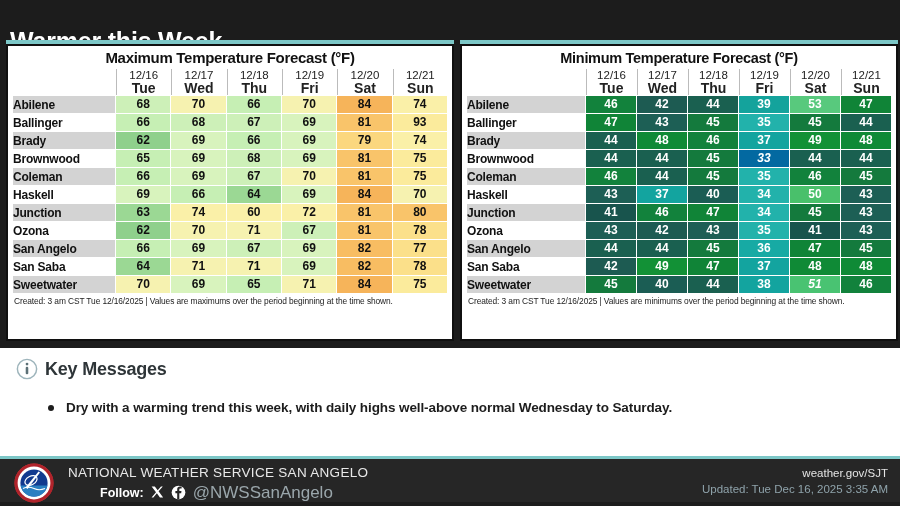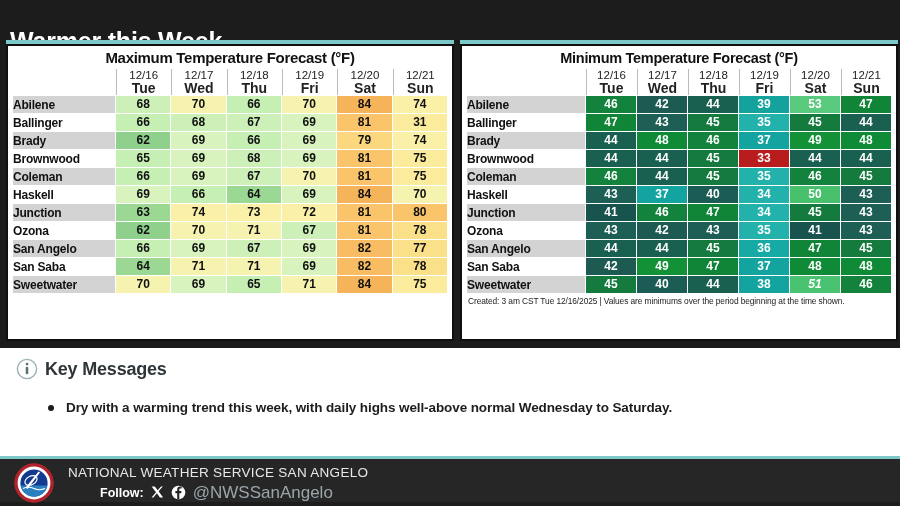--- a/index.html
+++ b/index.html
@@ -167,21 +167,21 @@
               <td class="val" style="background: rgb(246, 180, 90);">84</td>
               <td class="val" style="background: rgb(250, 240, 168);">74</td>
             </tr>
             <tr class="even">
               <td class="city">Ballinger</td>
               <td class="val" style="background: rgb(198, 239, 180);">66</td>
               <td class="val" style="background: rgb(205, 240, 184);">68</td>
               <td class="val" style="background: rgb(205, 240, 184);">67</td>
               <td class="val" style="background: rgb(216, 243, 189);">69</td>
               <td class="val" style="background: rgb(249, 196, 106);">81</td>
-              <td class="val" style="background: rgb(251, 235, 156);">31</td>
+              <td class="val" style="background: rgb(251, 235, 156);">93</td>
             </tr>
             <tr class="odd">
               <td class="city">Brady</td>
               <td class="val" style="background: rgb(143, 208, 140);">62</td>
               <td class="val" style="background: rgb(216, 243, 189);">69</td>
               <td class="val" style="background: rgb(198, 239, 180);">66</td>
               <td class="val" style="background: rgb(216, 243, 189);">69</td>
               <td class="val" style="background: rgb(251, 215, 126);">79</td>
               <td class="val" style="background: rgb(250, 240, 168);">74</td>
             </tr>
@@ -209,21 +209,21 @@
               <td class="val" style="background: rgb(198, 239, 180);">66</td>
               <td class="val" style="background: rgb(155, 216, 148);">64</td>
               <td class="val" style="background: rgb(216, 243, 189);">69</td>
               <td class="val" style="background: rgb(246, 180, 90);">84</td>
               <td class="val" style="background: rgb(246, 242, 176);">70</td>
             </tr>
             <tr class="odd">
               <td class="city">Junction</td>
               <td class="val" style="background: rgb(155, 216, 148);">63</td>
               <td class="val" style="background: rgb(250, 240, 168);">74</td>
-              <td class="val" style="background: rgb(250, 240, 168);">73</td>
+              <td class="val" style="background: rgb(250, 240, 168);">60</td>
               <td class="val" style="background: rgb(250, 240, 168);">72</td>
               <td class="val" style="background: rgb(249, 196, 106);">81</td>
               <td class="val" style="background: rgb(249, 196, 106);">80</td>
             </tr>
             <tr class="even">
               <td class="city">Ozona</td>
               <td class="val" style="background: rgb(143, 208, 140);">62</td>
               <td class="val" style="background: rgb(246, 242, 176);">70</td>
               <td class="val" style="background: rgb(246, 242, 176);">71</td>
               <td class="val" style="background: rgb(205, 240, 184);">67</td>
@@ -252,20 +252,21 @@
               <td class="city">Sweetwater</td>
               <td class="val" style="background: rgb(246, 242, 176);">70</td>
               <td class="val" style="background: rgb(216, 243, 189);">69</td>
               <td class="val" style="background: rgb(198, 239, 180);">65</td>
               <td class="val" style="background: rgb(246, 242, 176);">71</td>
               <td class="val" style="background: rgb(246, 180, 90);">84</td>
               <td class="val" style="background: rgb(251, 235, 156);">75</td>
             </tr>
           </tbody>
       </table>
+      <div class="panel-footnote">Created: 3 am CST Tue 12/16/2025  |  Values are maximums over the period beginning at the time shown.</div>
     </div>
 
     <div class="panel panel-right">
       <div class="panel-title">Minimum Temperature Forecast (°F)</div>
       <table class="fc">
         <thead>
           <tr>
             <th class="corner"></th>
           <th class="dayhead"><span>12/16</span><span class="dow">Tue</span></th>
               <th class="dayhead"><span>12/17</span><span class="dow">Wed</span></th>
@@ -301,21 +302,21 @@
               <td class="val" style="background: rgb(18, 130, 60);">46</td>
               <td class="val" style="background: rgb(19, 164, 159);">37</td>
               <td class="val" style="background: rgb(18, 145, 54);">49</td>
               <td class="val" style="background: rgb(15, 138, 54);">48</td>
             </tr>
             <tr class="even">
               <td class="city">Brownwood</td>
               <td class="val" style="background: rgb(26, 96, 80);">44</td>
               <td class="val" style="background: rgb(26, 96, 80);">44</td>
               <td class="val" style="background: rgb(20, 122, 61);">45</td>
-              <td class="val" style="background: #b91c1c;">33</td>
+              <td class="val" style="background: #0369a1; font-style: italic;">33</td>
               <td class="val" style="background: rgb(26, 96, 80);">44</td>
               <td class="val" style="background: rgb(26, 96, 80);">44</td>
             </tr>
             <tr class="odd">
               <td class="city">Coleman</td>
               <td class="val" style="background: rgb(18, 130, 60);">46</td>
               <td class="val" style="background: rgb(26, 96, 80);">44</td>
               <td class="val" style="background: rgb(20, 122, 61);">45</td>
               <td class="val" style="background: rgb(34, 178, 171);">35</td>
               <td class="val" style="background: rgb(18, 130, 60);">46</td>
@@ -425,16 +426,20 @@
           </span>
           <span class="fb-icon">
             <svg viewBox="0 0 24 24" width="15" height="15">
               <circle cx="12" cy="12" r="11" fill="#ffffff"></circle>
               <path d="M13.3 23V13.1h3l.45-3.5h-3.45V7.4c0-1 .28-1.7 1.73-1.7H17V2.6c-.32-.04-1.4-.14-2.66-.14-2.63 0-4.43 1.6-4.43 4.56V9.6H7v3.5h2.9V23z" fill="#262626"></path>
             </svg>
           </span>
           <span class="handle">@NWSSanAngelo</span>
         </span>
       </span>
+      <span class="footer-right">
+        <div class="weather-url">weather.gov/SJT</div>
+        <div class="updated">Updated: Tue Dec 16, 2025 3:35 AM</div>
+      </span>
     </div>
   </div>
 
 </div>
 
 </body></html>

